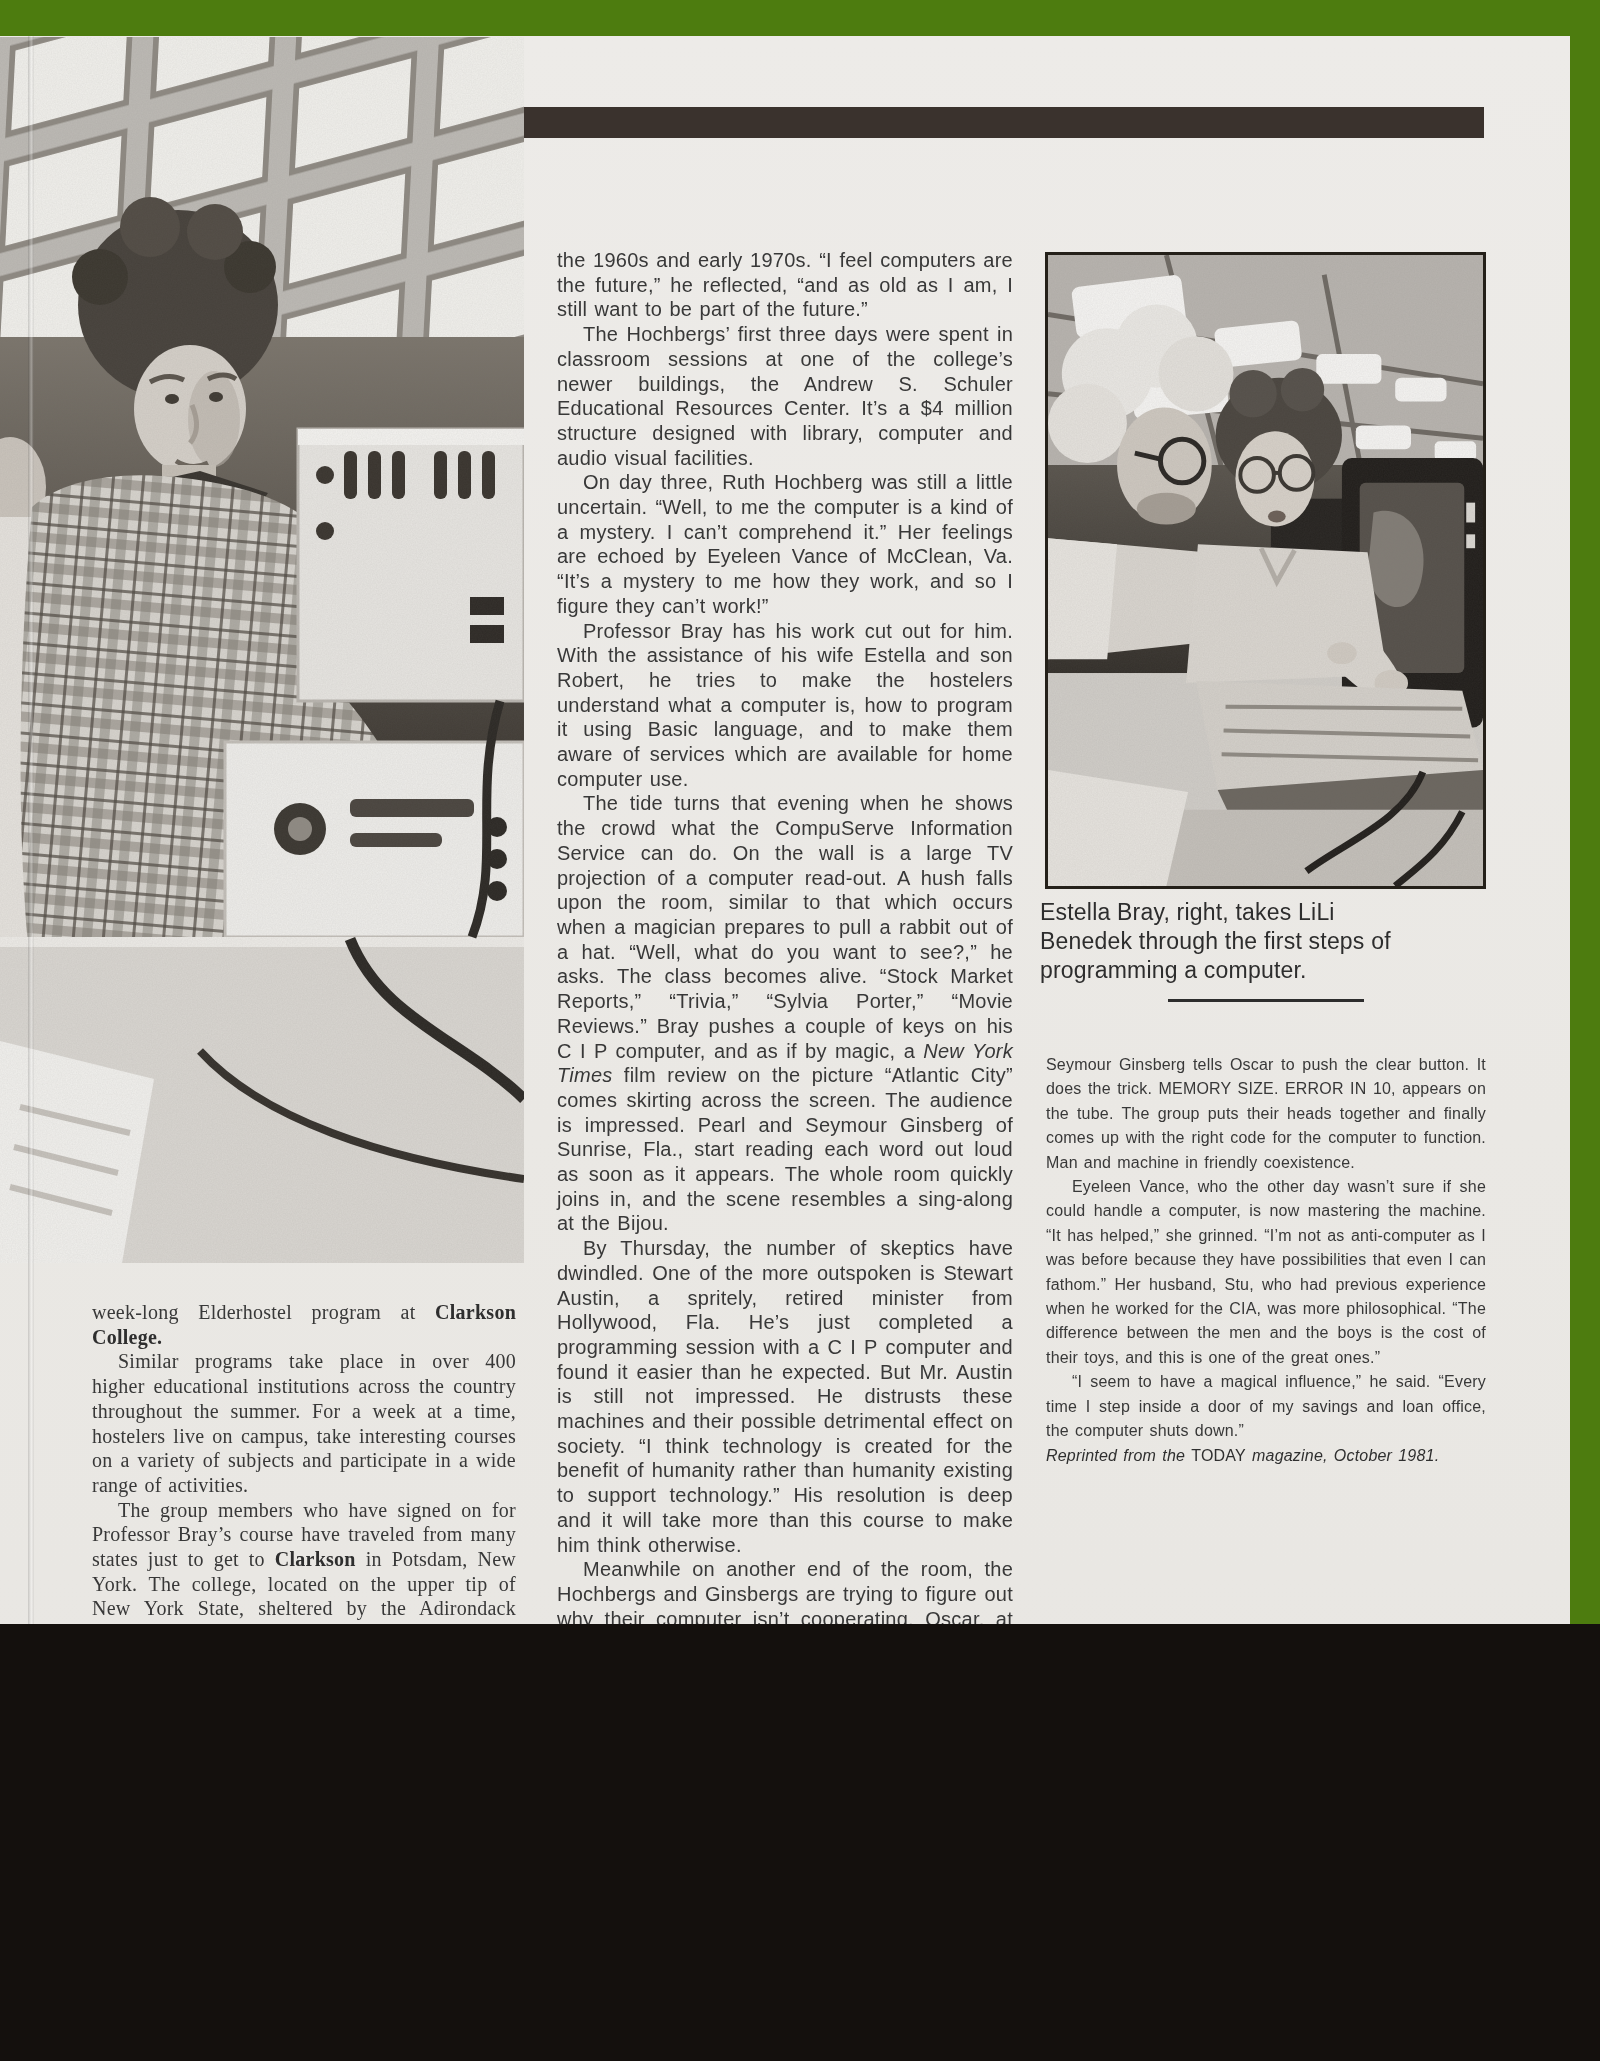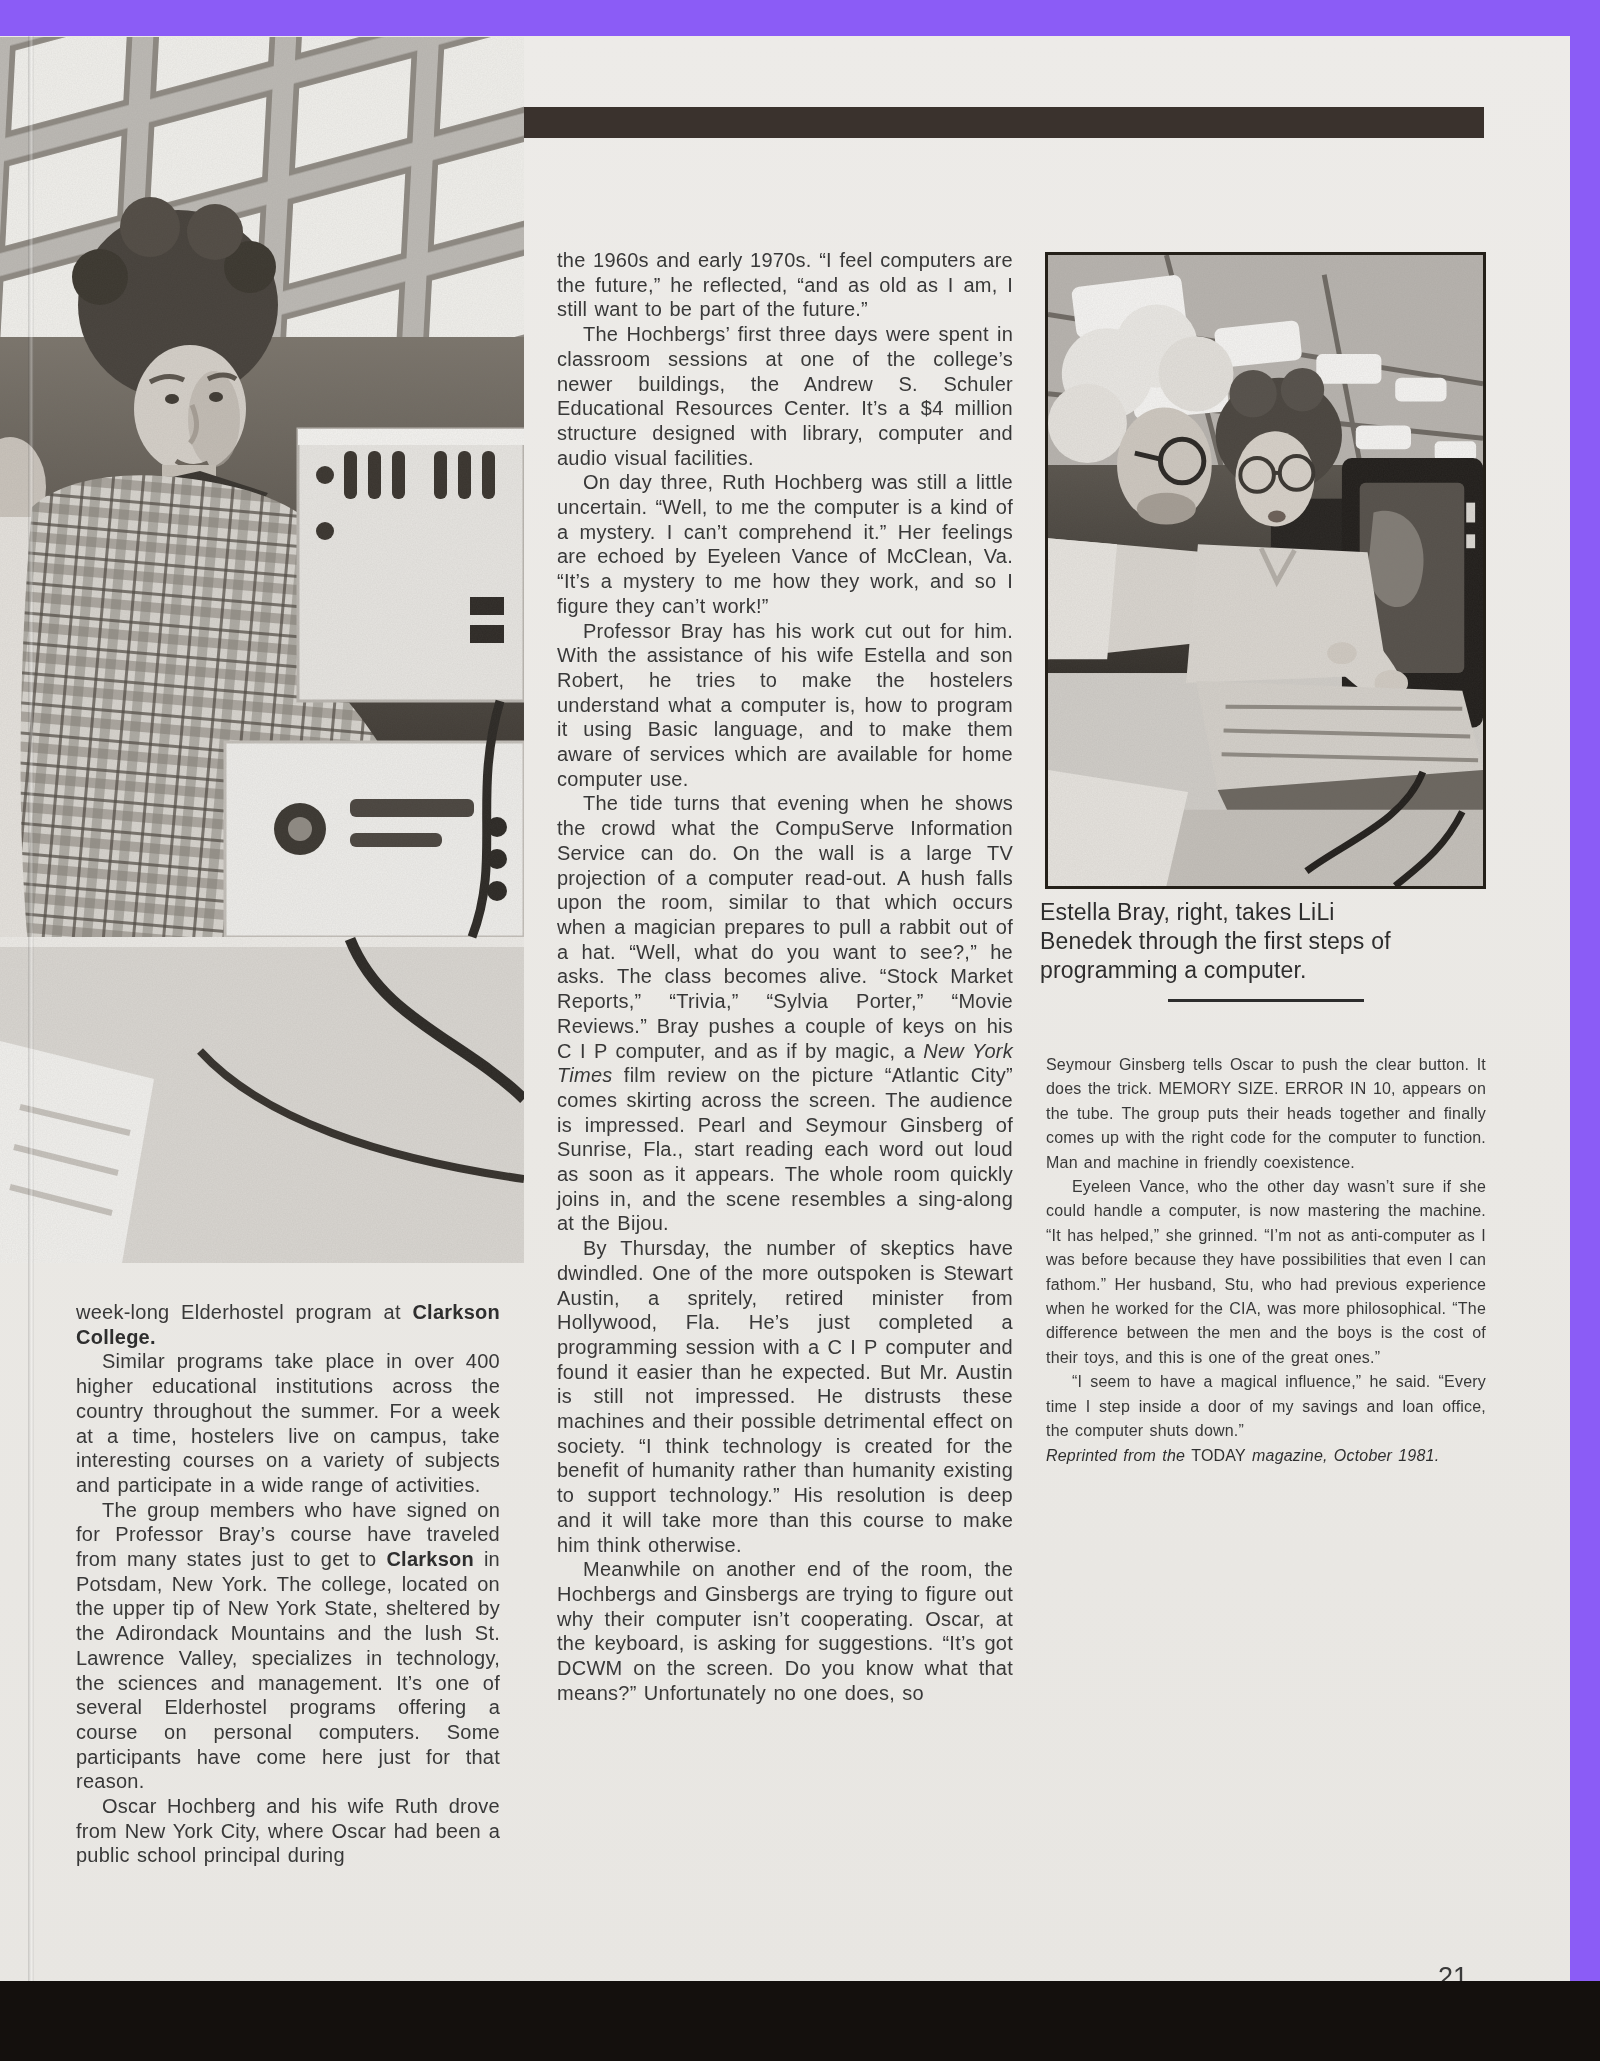--- a/index.html
+++ b/index.html
@@ -1,34 +1,34 @@
 <!DOCTYPE html>
 <html><head>
 <meta charset="utf-8">
 <style>
   html,body{margin:0;padding:0;background:#14100d;}
-  .scan{position:relative;width:1600px;height:1981px;background:#8b5cf6;overflow:hidden;
+  .scan{position:relative;width:1600px;height:1624px;background:#4d7c0f;overflow:hidden;
         font-family:"Liberation Sans", sans-serif;}
   .paper{position:absolute;left:0;top:36px;width:1570px;height:1981px;
          background:linear-gradient(180deg,#edebe8 0%,#eae8e4 55%,#e8e6e2 100%);
          border-bottom-right-radius:22px;}
   .crease{position:absolute;left:28px;top:0;width:6px;height:100%;
           background:linear-gradient(90deg,rgba(0,0,0,0.14),rgba(255,255,255,0.30) 55%,rgba(0,0,0,0.07));
           z-index:5;pointer-events:none;}
   .accent-bar{position:absolute;left:524px;top:71px;width:960px;height:31px;background:#3a322d;}
   .photo{position:absolute;overflow:hidden;background:#cfccc7;}
   .photo svg{display:block;width:100%;height:100%;}
   .photo-left{left:0;top:1px;width:524px;height:1226px;}
   .photo-right{left:1045px;top:216px;width:441px;height:637px;border:3px solid #242019;box-sizing:border-box;}
   .col{position:absolute;text-align:justify;color:#383838;
        font-size:20px;line-height:24.7px;letter-spacing:0.25px;word-spacing:1.5px;}
   .col p{margin:0;}
   .col p.ind{text-indent:26px;}
   .col-mid{left:557px;top:212px;width:456px;}
-  .col-left{left:76px;top:1264px;width:424px;}
+  .col-left{left:92px;top:1264px;width:424px;font-family:Liberation Serif, serif;}
   .col-right{left:1046px;top:1017px;width:440px;font-size:16px;line-height:24.4px;letter-spacing:0.2px;}
   .col strong{font-weight:bold;color:#2e2e2e;}
   .col .ital{font-style:italic;}
   .credit{margin-top:32px;font-weight:normal;font-style:italic;color:#2f2f2f;}
   .credit .brand{font-style:normal;}
   .caption-block{position:absolute;left:1040px;top:862px;width:452px;text-align:left;color:#2d2d2d;
                  font-size:23px;line-height:29px;letter-spacing:0.2px;}
   .caption-rule{width:196px;height:3px;background:#2d2d2d;margin:14px auto 0;}
   .page-number{position:absolute;left:1438px;top:1926px;width:60px;text-align:left;
                font-size:27px;color:#3a3a3a;}

